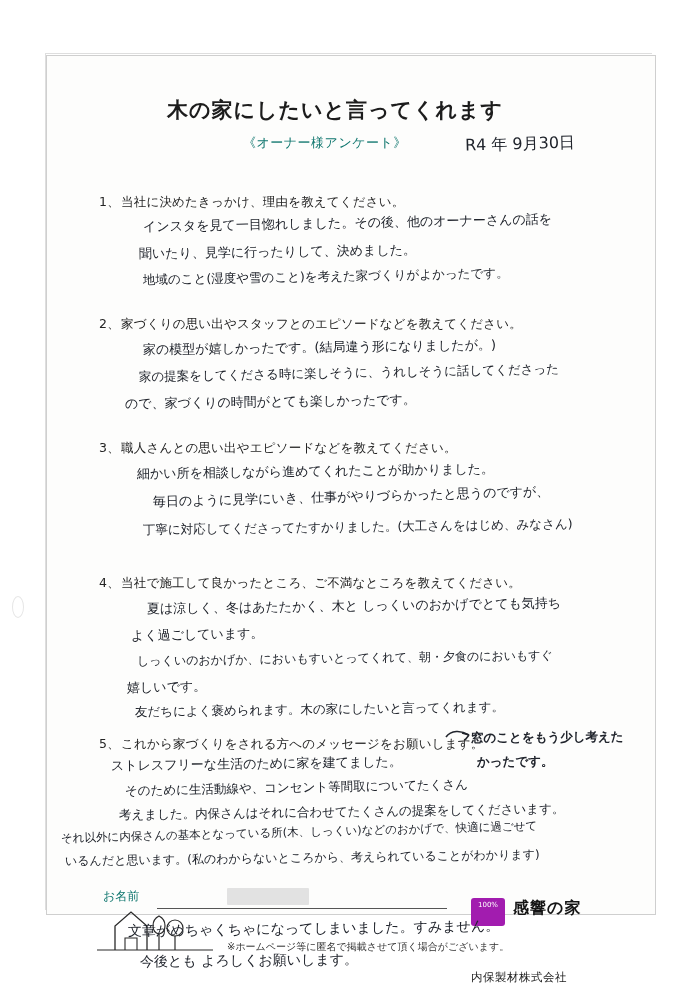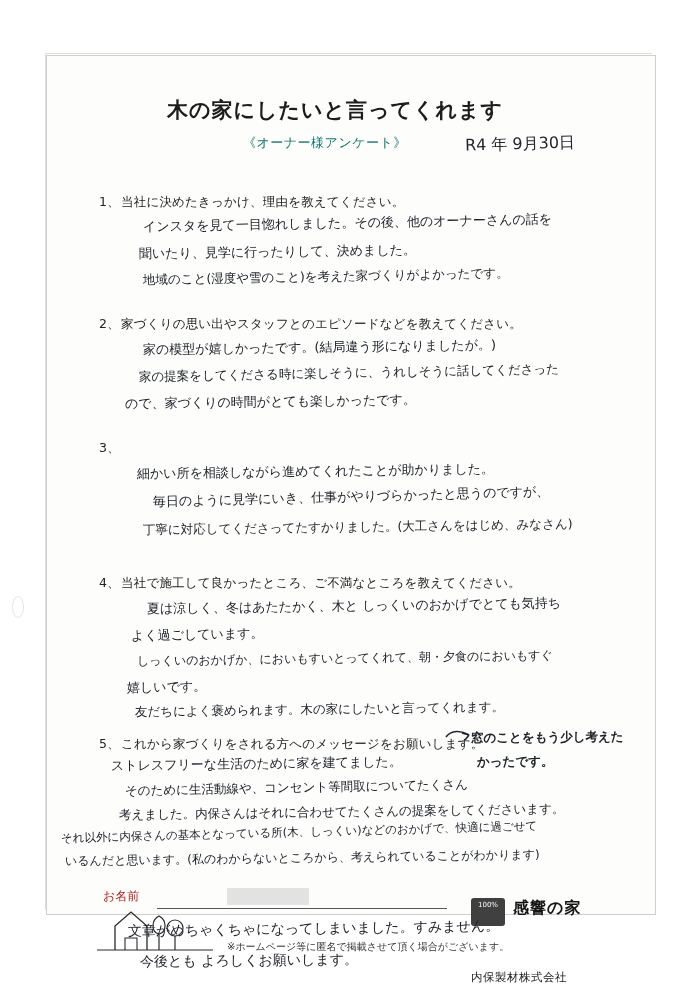--- a/index.html
+++ b/index.html
@@ -59,21 +59,21 @@
     font-size: 12.5px;
     color: #242424;
     letter-spacing: 0.2px;
   }
   .small-note {
     font-size: 10px;
     color: #333;
   }
   .name-label {
     font-size: 12px;
-    color: #b91c1c;
+    color: #0f766e;
   }
   .company {
     font-size: 11.5px;
     color: #1c1c1c;
     letter-spacing: 0.5px;
   }
   .logo-text {
     font-size: 16px;
     font-weight: bold;
     color: #141414;
@@ -116,21 +116,21 @@
   }
 
   
   #footer-art { position: absolute; }
 
   
   #logo-mark {
     position: absolute;
     width: 34px;
     height: 28px;
-    background: #404040;
+    background: #a21caf;
     border-radius: 3px;
     color: #fff;
     font-size: 7px;
     line-height: 9px;
     text-align: center;
     padding-top: 3px;
     box-sizing: border-box;
     font-family: "DejaVu Sans", sans-serif;
   }
 
@@ -165,20 +165,21 @@
   <div class="hand hw2" style="left:92px; top:190px;">聞いたり、見学に行ったりして、決めました。</div>
   <div class="hand hw1" style="left:96px; top:216px; font-size:12.5px;">地域のこと(湿度や雪のこと)を考えた家づくりがよかったです。</div>
 
   <div class="printed qtext" style="left:52px; top:260px;">2、</div>
   <div class="printed qtext" style="left:74px; top:260px;">家づくりの思い出やスタッフとのエピソードなどを教えてください。</div>
   <div class="hand hw2" style="left:96px; top:286px;">家の模型が嬉しかったです。(結局違う形になりましたが。)</div>
   <div class="hand hw1" style="left:92px; top:313px; font-size:12.5px;">家の提案をしてくださる時に楽しそうに、うれしそうに話してくださった</div>
   <div class="hand hw2" style="left:78px; top:340px;">ので、家づくりの時間がとても楽しかったです。</div>
 
   <div class="printed qtext" style="left:52px; top:384px;">3、</div>
+  <div class="printed qtext" style="left:74px; top:384px;">職人さんとの思い出やエピソードなどを教えてください。</div>
   <div class="hand hw2" style="left:90px; top:410px;">細かい所を相談しながら進めてくれたことが助かりました。</div>
   <div class="hand hw3" style="left:106px; top:438px;">毎日のように見学にいき、仕事がやりづらかったと思うのですが、</div>
   <div class="hand hw2" style="left:96px; top:466px; font-size:12.5px;">丁寧に対応してくださってたすかりました。(大工さんをはじめ、みなさん)</div>
 
   <div class="printed qtext" style="left:52px; top:519px;">4、</div>
   <div class="printed qtext" style="left:74px; top:519px;">当社で施工して良かったところ、ご不満なところを教えてください。</div>
   <div class="hand hw2" style="left:100px; top:545px;">夏は涼しく、冬はあたたかく、木と しっくいのおかげでとても気持ち</div>
   <div class="hand hw1" style="left:84px; top:572px;">よく過ごしています。</div>
   <div class="hand hw2" style="left:90px; top:598px; font-size:12px;">しっくいのおかげか、においもすいとってくれて、朝・夕食のにおいもすぐ</div>
   <div class="hand hw1" style="left:80px; top:624px;">嬉しいです。</div>

